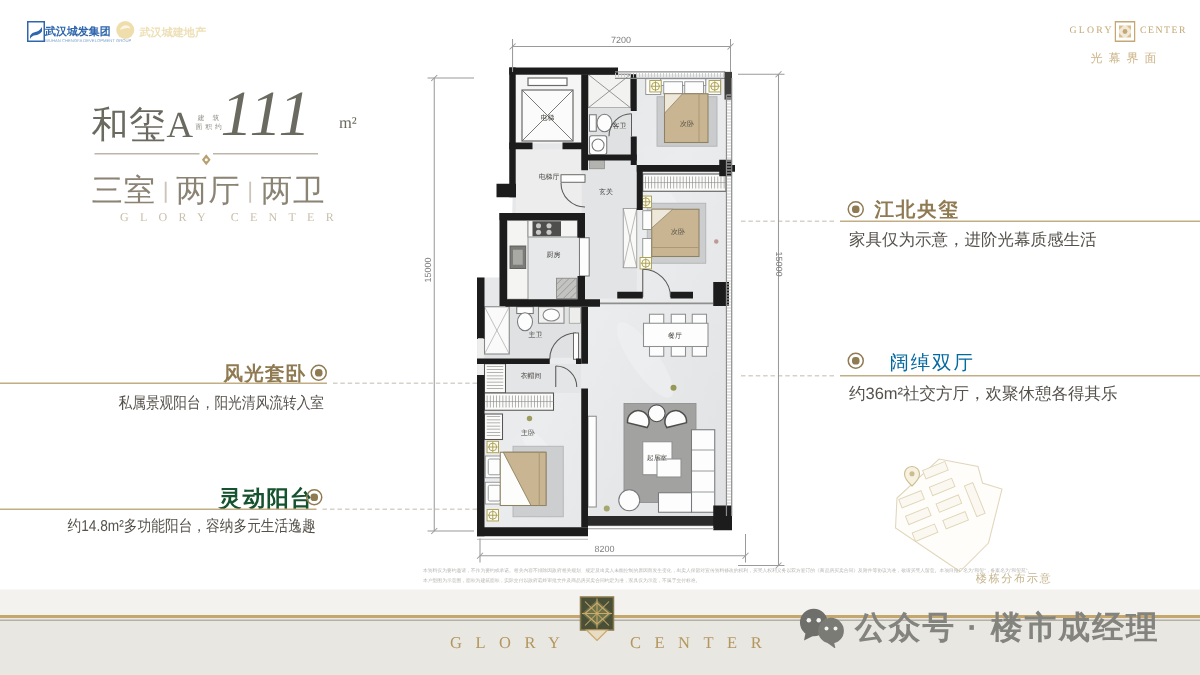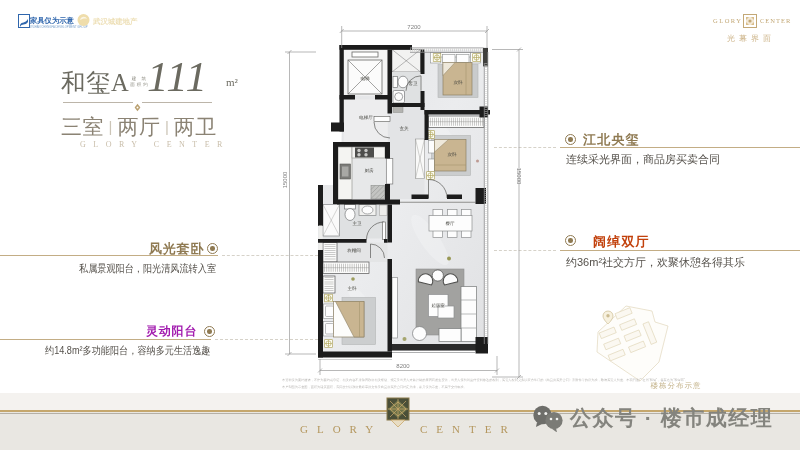--- a/index.html
+++ b/index.html
@@ -16,21 +16,21 @@
 
 <div class="abs" style="left:0;top:409.5px;width:800px;height:2px;background:#c5a76d;"></div>
 <div class="abs" style="left:0;top:413px;width:800px;height:1px;background:#b5b0a6;"></div>
 
 <div class="abs" style="left:18px;top:14px;width:10px;height:12px;border:1.3px solid #2f66ad;background:#fff;">
   <svg width="10" height="12" viewBox="0 0 10 12">
       <path d="M1 8 C3 4,6 7,9 2 L9 5 C6 9,3 6,1 10 Z" fill="#2f66ad"></path>
     </svg>
 </div>
 
-<div class="abs" style="left:30px;top:15.5px;width:50px;font-size:7.3px;font-weight:bold;color:#2f66ad;letter-spacing:0px;white-space:nowrap;">家具仅为示意</div>
+<div class="abs" style="left:30px;top:15.5px;width:50px;font-size:7.3px;font-weight:bold;color:#2f66ad;letter-spacing:0px;white-space:nowrap;">武汉城发集团</div>
 <div class="abs" style="left:30px;top:24.5px;width:48px;font-size:2.8px;color:#7fa4cd;white-space:nowrap;">WUHAN CHENGFA DEVELOPMENT GROUP</div>
 
 <div class="abs" style="left:77px;top:13px;width:13px;height:14px;">
   <svg width="13" height="14" viewBox="0 0 13 14">
       <circle cx="6.5" cy="7" r="6" fill="#efddab"></circle>
       <path d="M3 7 C4 3,9 3,10 6 C8 5,5 6,3 7 Z" fill="#fff" opacity="0.7"></path>
     </svg>
 </div>
 
 <div class="abs" style="left:93px;top:16.5px;width:50px;font-size:7.4px;font-weight:bold;color:#eee0b8;letter-spacing:0px;white-space:nowrap;">武汉城建地产</div>
@@ -73,47 +73,47 @@
 
 <div class="abs" style="left:207px;top:243px;width:9px;height:9px;border-radius:50%;border:1.2px solid #8f7a52;">
     <div style="position:absolute;left:2.3px;top:2.3px;width:4.5px;height:4.5px;border-radius:50%;background:#8f7a52;"></div>
   </div>
 
 <div class="abs" style="left:0;top:255px;width:218px;height:1px;background:#c3ad85;"></div>
 <div class="abs" style="left:222px;top:255px;width:96px;height:0;border-top:1px dashed #d6d2c9;"></div>
 
 <div class="abs" style="left:79px;top:261.5px;width:200px;font-size:10.5px;color:#55514b;white-space:nowrap;transform:scaleX(0.87);transform-origin:left top;">私属景观阳台，阳光清风流转入室</div>
 
-<div class="abs" style="left:146px;top:323px;width:70px;font-size:12px;color:#a21caf;letter-spacing:0.8px;font-weight:bold;white-space:nowrap;">灵动阳台</div>
+<div class="abs" style="left:146px;top:323px;width:70px;font-size:15px;color:#14532d;letter-spacing:0.8px;font-weight:bold;white-space:nowrap;">灵动阳台</div>
 
 <div class="abs" style="left:204px;top:326px;width:9px;height:9px;border-radius:50%;border:1.2px solid #8f7a52;">
     <div style="position:absolute;left:2.3px;top:2.3px;width:4.5px;height:4.5px;border-radius:50%;background:#8f7a52;"></div>
   </div>
 
 <div class="abs" style="left:0;top:339px;width:211px;height:1px;background:#c3ad85;"></div>
 <div class="abs" style="left:215px;top:339px;width:103px;height:0;border-top:1px dashed #d6d2c9;"></div>
 
 <div class="abs" style="left:45px;top:344px;width:220px;font-size:10.5px;color:#55514b;white-space:nowrap;transform:scaleX(0.87);transform-origin:left top;">约14.8m²多功能阳台，容纳多元生活逸趣</div>
 
 <div class="abs" style="left:565px;top:134px;width:9px;height:9px;border-radius:50%;border:1.2px solid #8f7a52;">
     <div style="position:absolute;left:2.3px;top:2.3px;width:4.5px;height:4.5px;border-radius:50%;background:#8f7a52;"></div>
   </div>
 
 <div class="abs" style="left:583px;top:131px;width:80px;font-size:13px;color:#8f7a52;letter-spacing:1.2px;font-weight:bold;white-space:nowrap;">江北央玺</div>
 
 <div class="abs" style="left:560px;top:147px;width:240px;height:1px;background:#c3ad85;"></div>
 <div class="abs" style="left:494px;top:147px;width:62px;height:0;border-top:1px dashed #d6d2c9;"></div>
 
-<div class="abs" style="left:566px;top:152px;width:220px;font-size:11px;color:#55514b;white-space:nowrap;">连续采光界面，商品房买卖合同</div>
+<div class="abs" style="left:566px;top:152px;width:220px;font-size:11px;color:#55514b;white-space:nowrap;">家具仅为示意，进阶光幕质感生活</div>
 
 <div class="abs" style="left:565px;top:235px;width:9px;height:9px;border-radius:50%;border:1.2px solid #8f7a52;">
     <div style="position:absolute;left:2.3px;top:2.3px;width:4.5px;height:4.5px;border-radius:50%;background:#8f7a52;"></div>
   </div>
 
-<div class="abs" style="left:583px;top:233px;width:80px;font-size:13px;color:#c2410c;letter-spacing:1.2px;font-weight:bold;white-space:nowrap;padding-left:10px;">阔绰双厅</div>
+<div class="abs" style="left:583px;top:233px;width:80px;font-size:13px;color:#0369a1;letter-spacing:1.2px;font-weight:normal;white-space:nowrap;padding-left:10px;">阔绰双厅</div>
 
 <div class="abs" style="left:560px;top:250px;width:240px;height:1px;background:#c3ad85;"></div>
 <div class="abs" style="left:494px;top:250px;width:62px;height:0;border-top:1px dashed #d6d2c9;"></div>
 
 <div class="abs" style="left:566px;top:255px;width:230px;font-size:11px;color:#55514b;white-space:nowrap;">约36m²社交方厅，欢聚休憩各得其乐</div>
 
 <svg id="plan" class="abs" style="left:0;top:0;" width="800" height="450" viewBox="0 0 800 450">
 <defs>
   <linearGradient id="floorg" x1="0" y1="0" x2="1" y2="1">
     <stop offset="0" stop-color="#e2e3e5"></stop>

